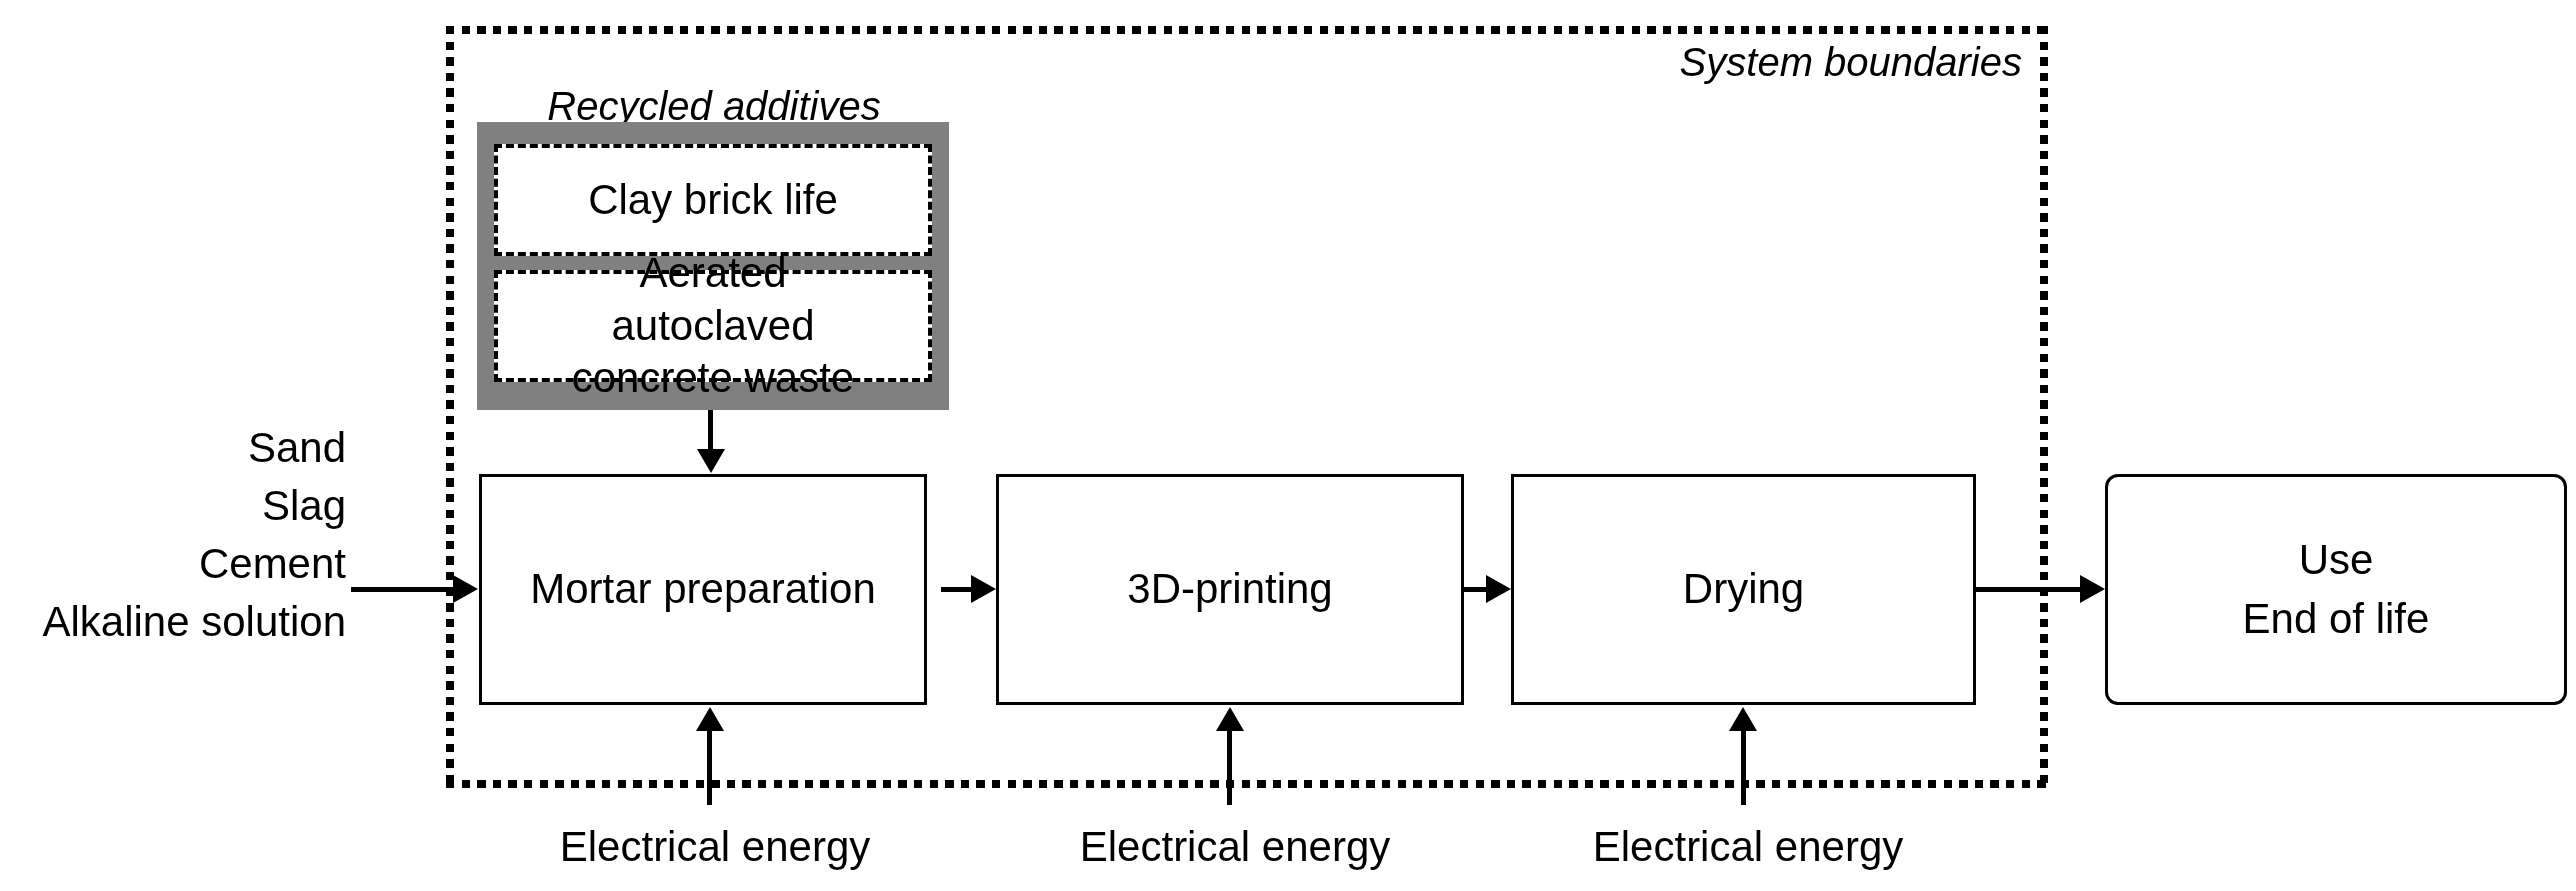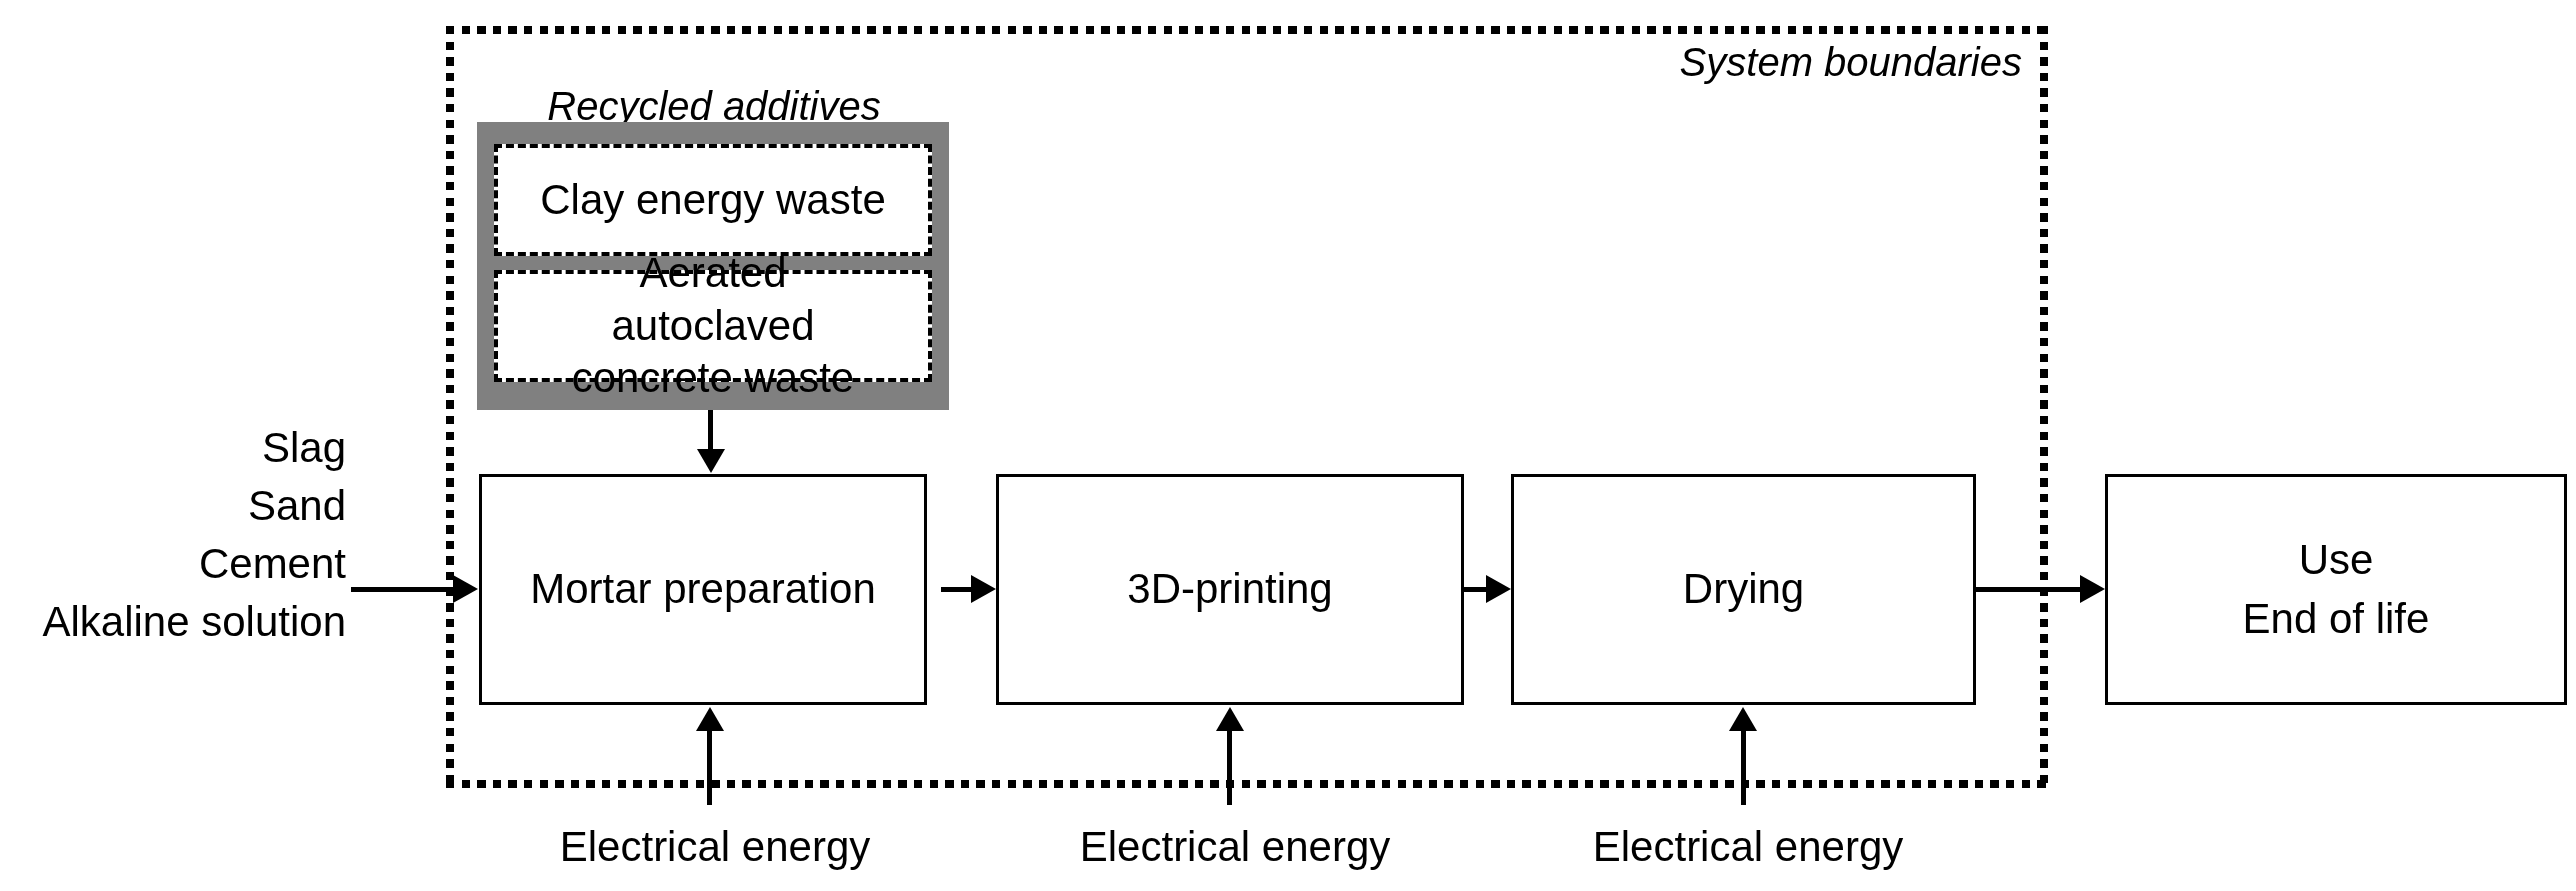--- a/index.html
+++ b/index.html
@@ -121,53 +121,53 @@
   <div class="b-line b-h" style="left:446px; top:780px; width:1601px;"></div>
   <div class="b-line b-v" style="left:446px;  top:26px; height:762px;"></div>
   <div class="b-line b-v" style="left:2040px; top:26px; height:762px;"></div>
 
   <div class="label-italic" style="right:554px; top:40px;margin-left:47px;">System boundaries</div>
 
   <div class="label-italic" style="left:510px; top:84px; width:408px; text-align:center;">Recycled additives</div>
 
   <div class="gray-box">
     <div class="waste-box" style="top:22px; height:112px;">
-      <span>Clay energy waste</span>
+      <span>Clay brick life</span>
     </div>
     <div class="waste-box" style="top:148px; height:112px; white-space:normal; padding:0 48px;">
       <span>Aerated autoclaved concrete waste</span>
     </div>
   </div>
 
   <div class="shaft-v" style="left:708px; top:410px; height:45px;"></div>
   <div class="head-down" style="left:697px; top:449px;"></div>
 
   <div class="inputs">
+    <div class="in-item">Sand</div>
     <div class="in-item">Slag</div>
-    <div class="in-item">Sand</div>
     <div class="in-item">Cement</div>
     <div class="in-item">Alkaline solution</div>
   </div>
 
   <div class="shaft-h" style="left:351px; top:587px; width:103px;"></div>
   <div class="head-right" style="left:453px; top:575px;"></div>
 
   <div class="proc-box" style="left:479px; width:448px;">
     <span>Mortar preparation</span>
   </div>
 
   <div class="proc-box" style="left:996px; width:468px;">
     <span>3D-printing</span>
   </div>
 
   <div class="proc-box" style="left:1511px; width:465px;">
     <span>Drying</span>
   </div>
 
-  <div class="proc-box" style="left:2105px; width:462px;">
+  <div class="proc-box" style="left:2105px; width:462px;border-radius:13px;">
     <span>Use</span>
     <span>End of life</span>
   </div>
 
   <div class="shaft-h" style="left:941px; top:587px; width:31px;"></div>
   <div class="head-right" style="left:971px; top:575px;"></div>
 
   <div class="shaft-h" style="left:1464px; top:587px; width:23px;"></div>
   <div class="head-right" style="left:1486px; top:575px;"></div>
 

